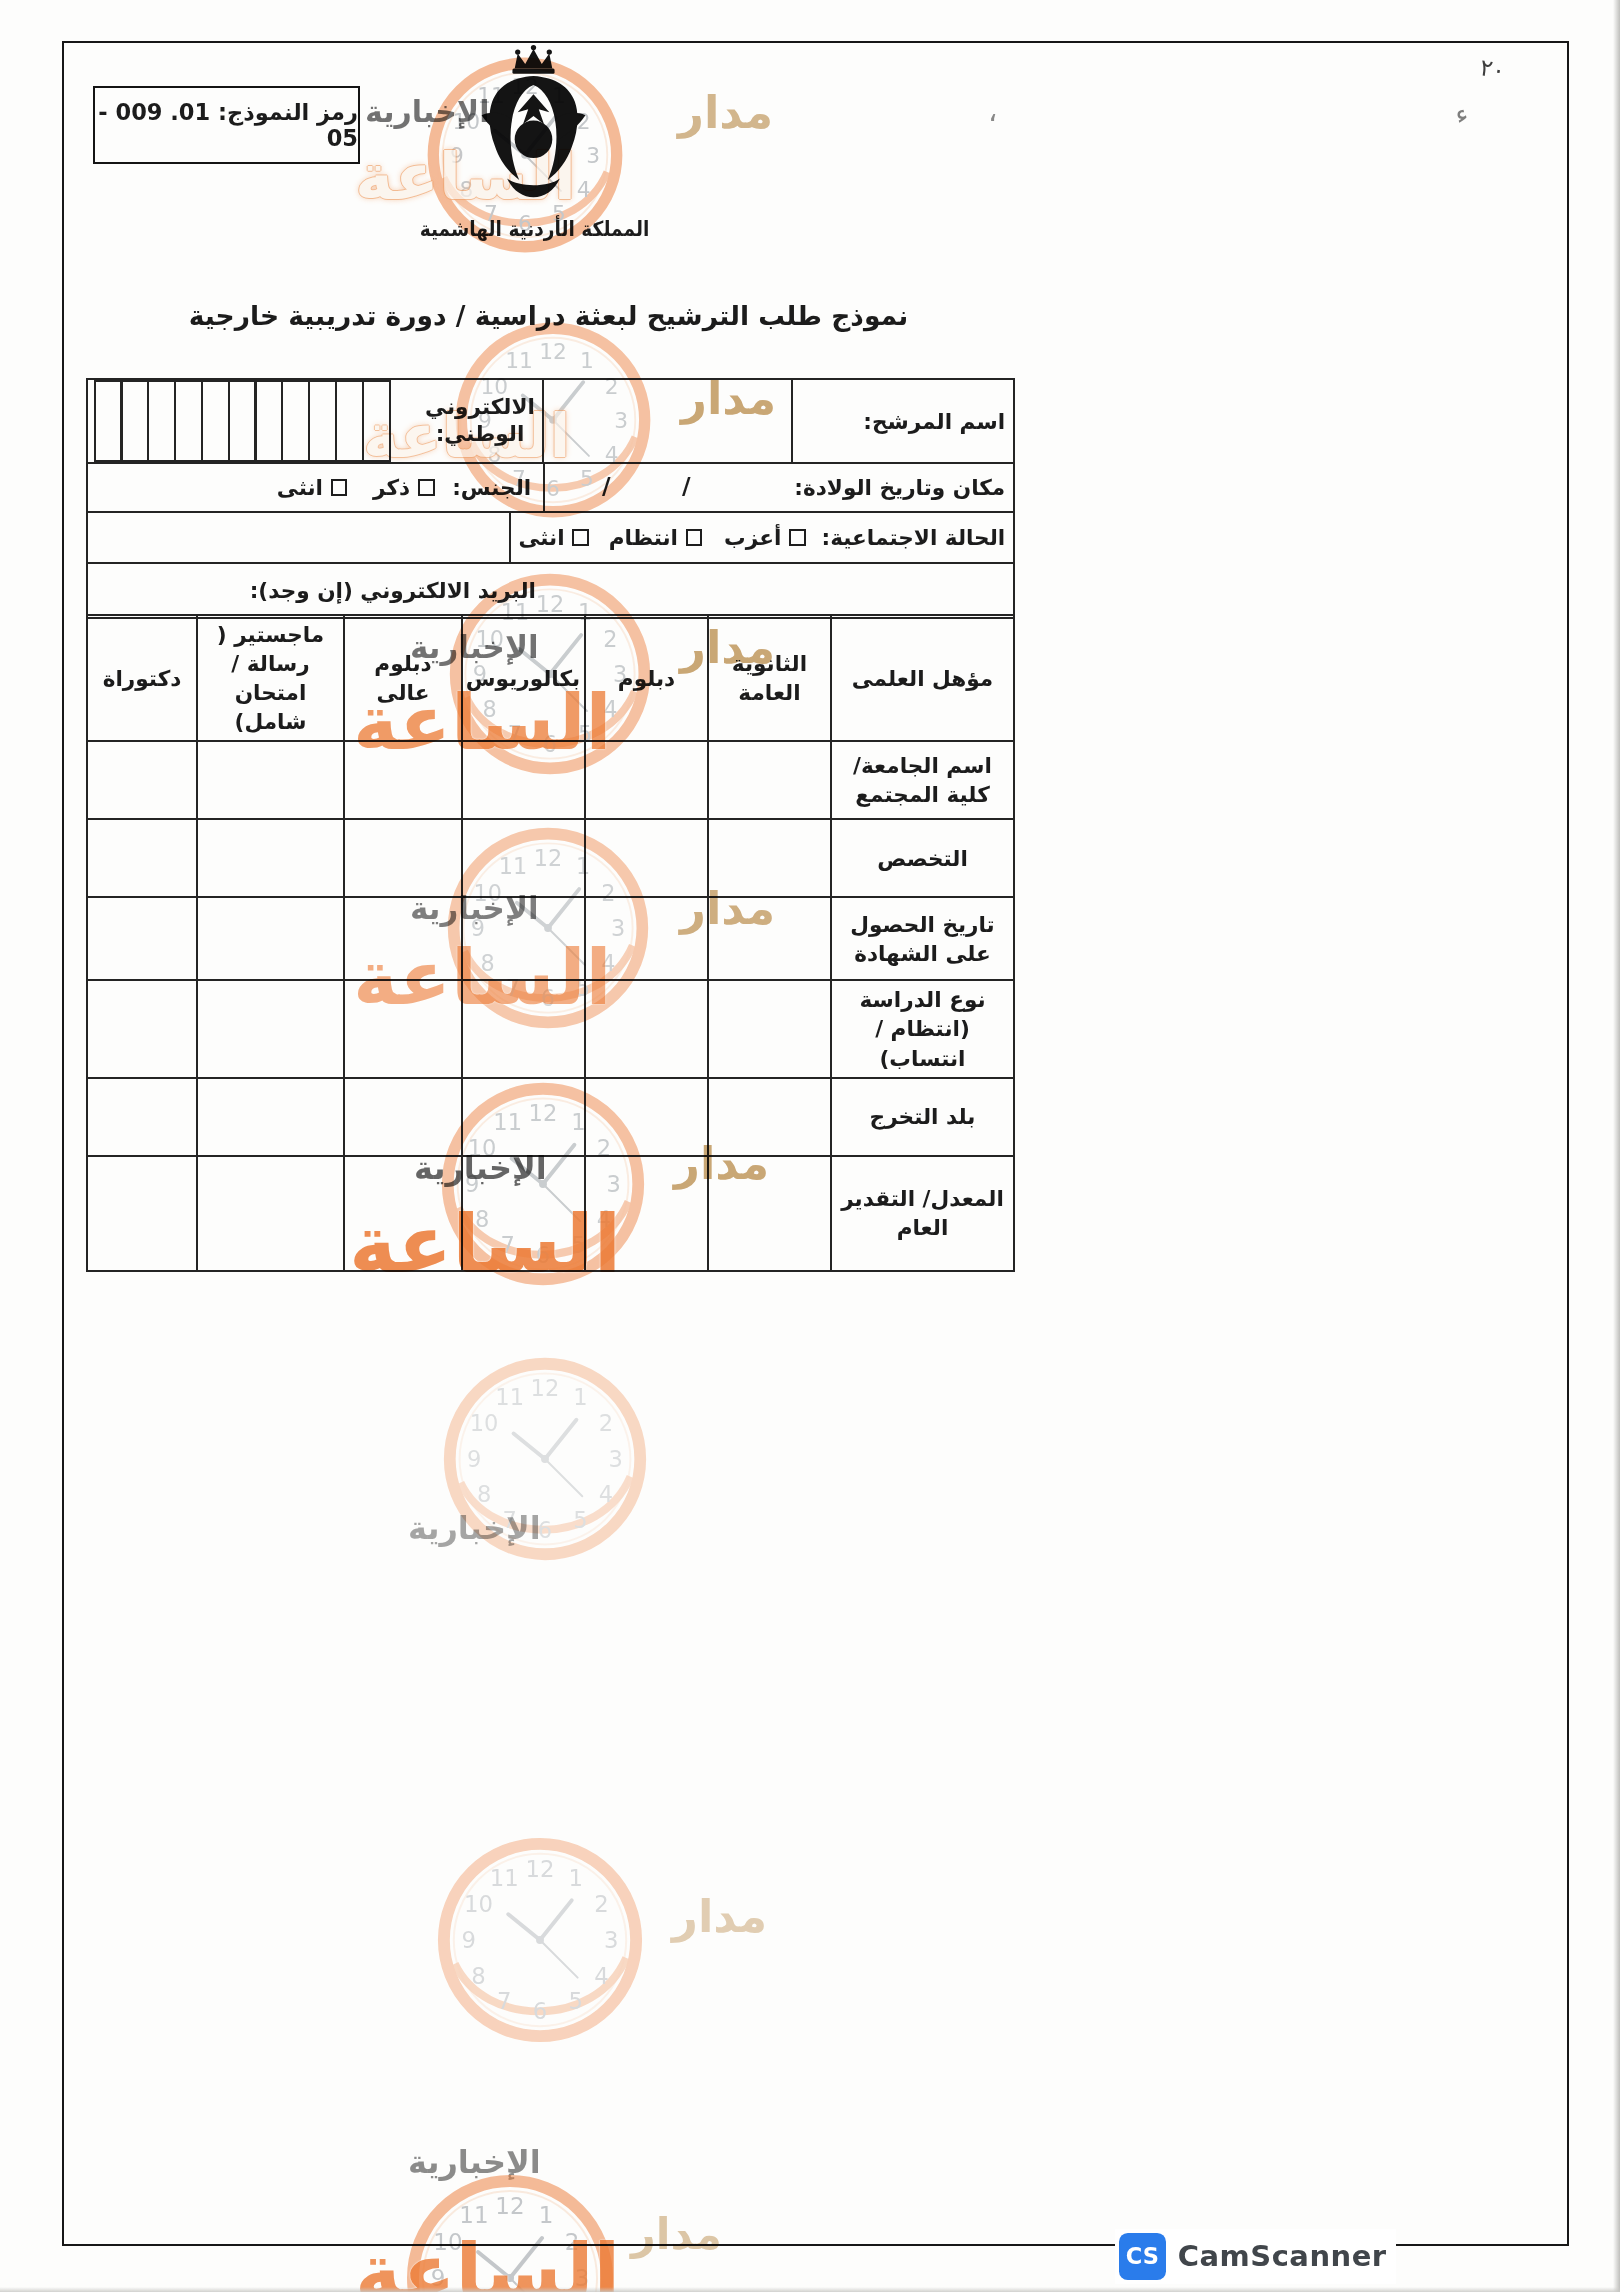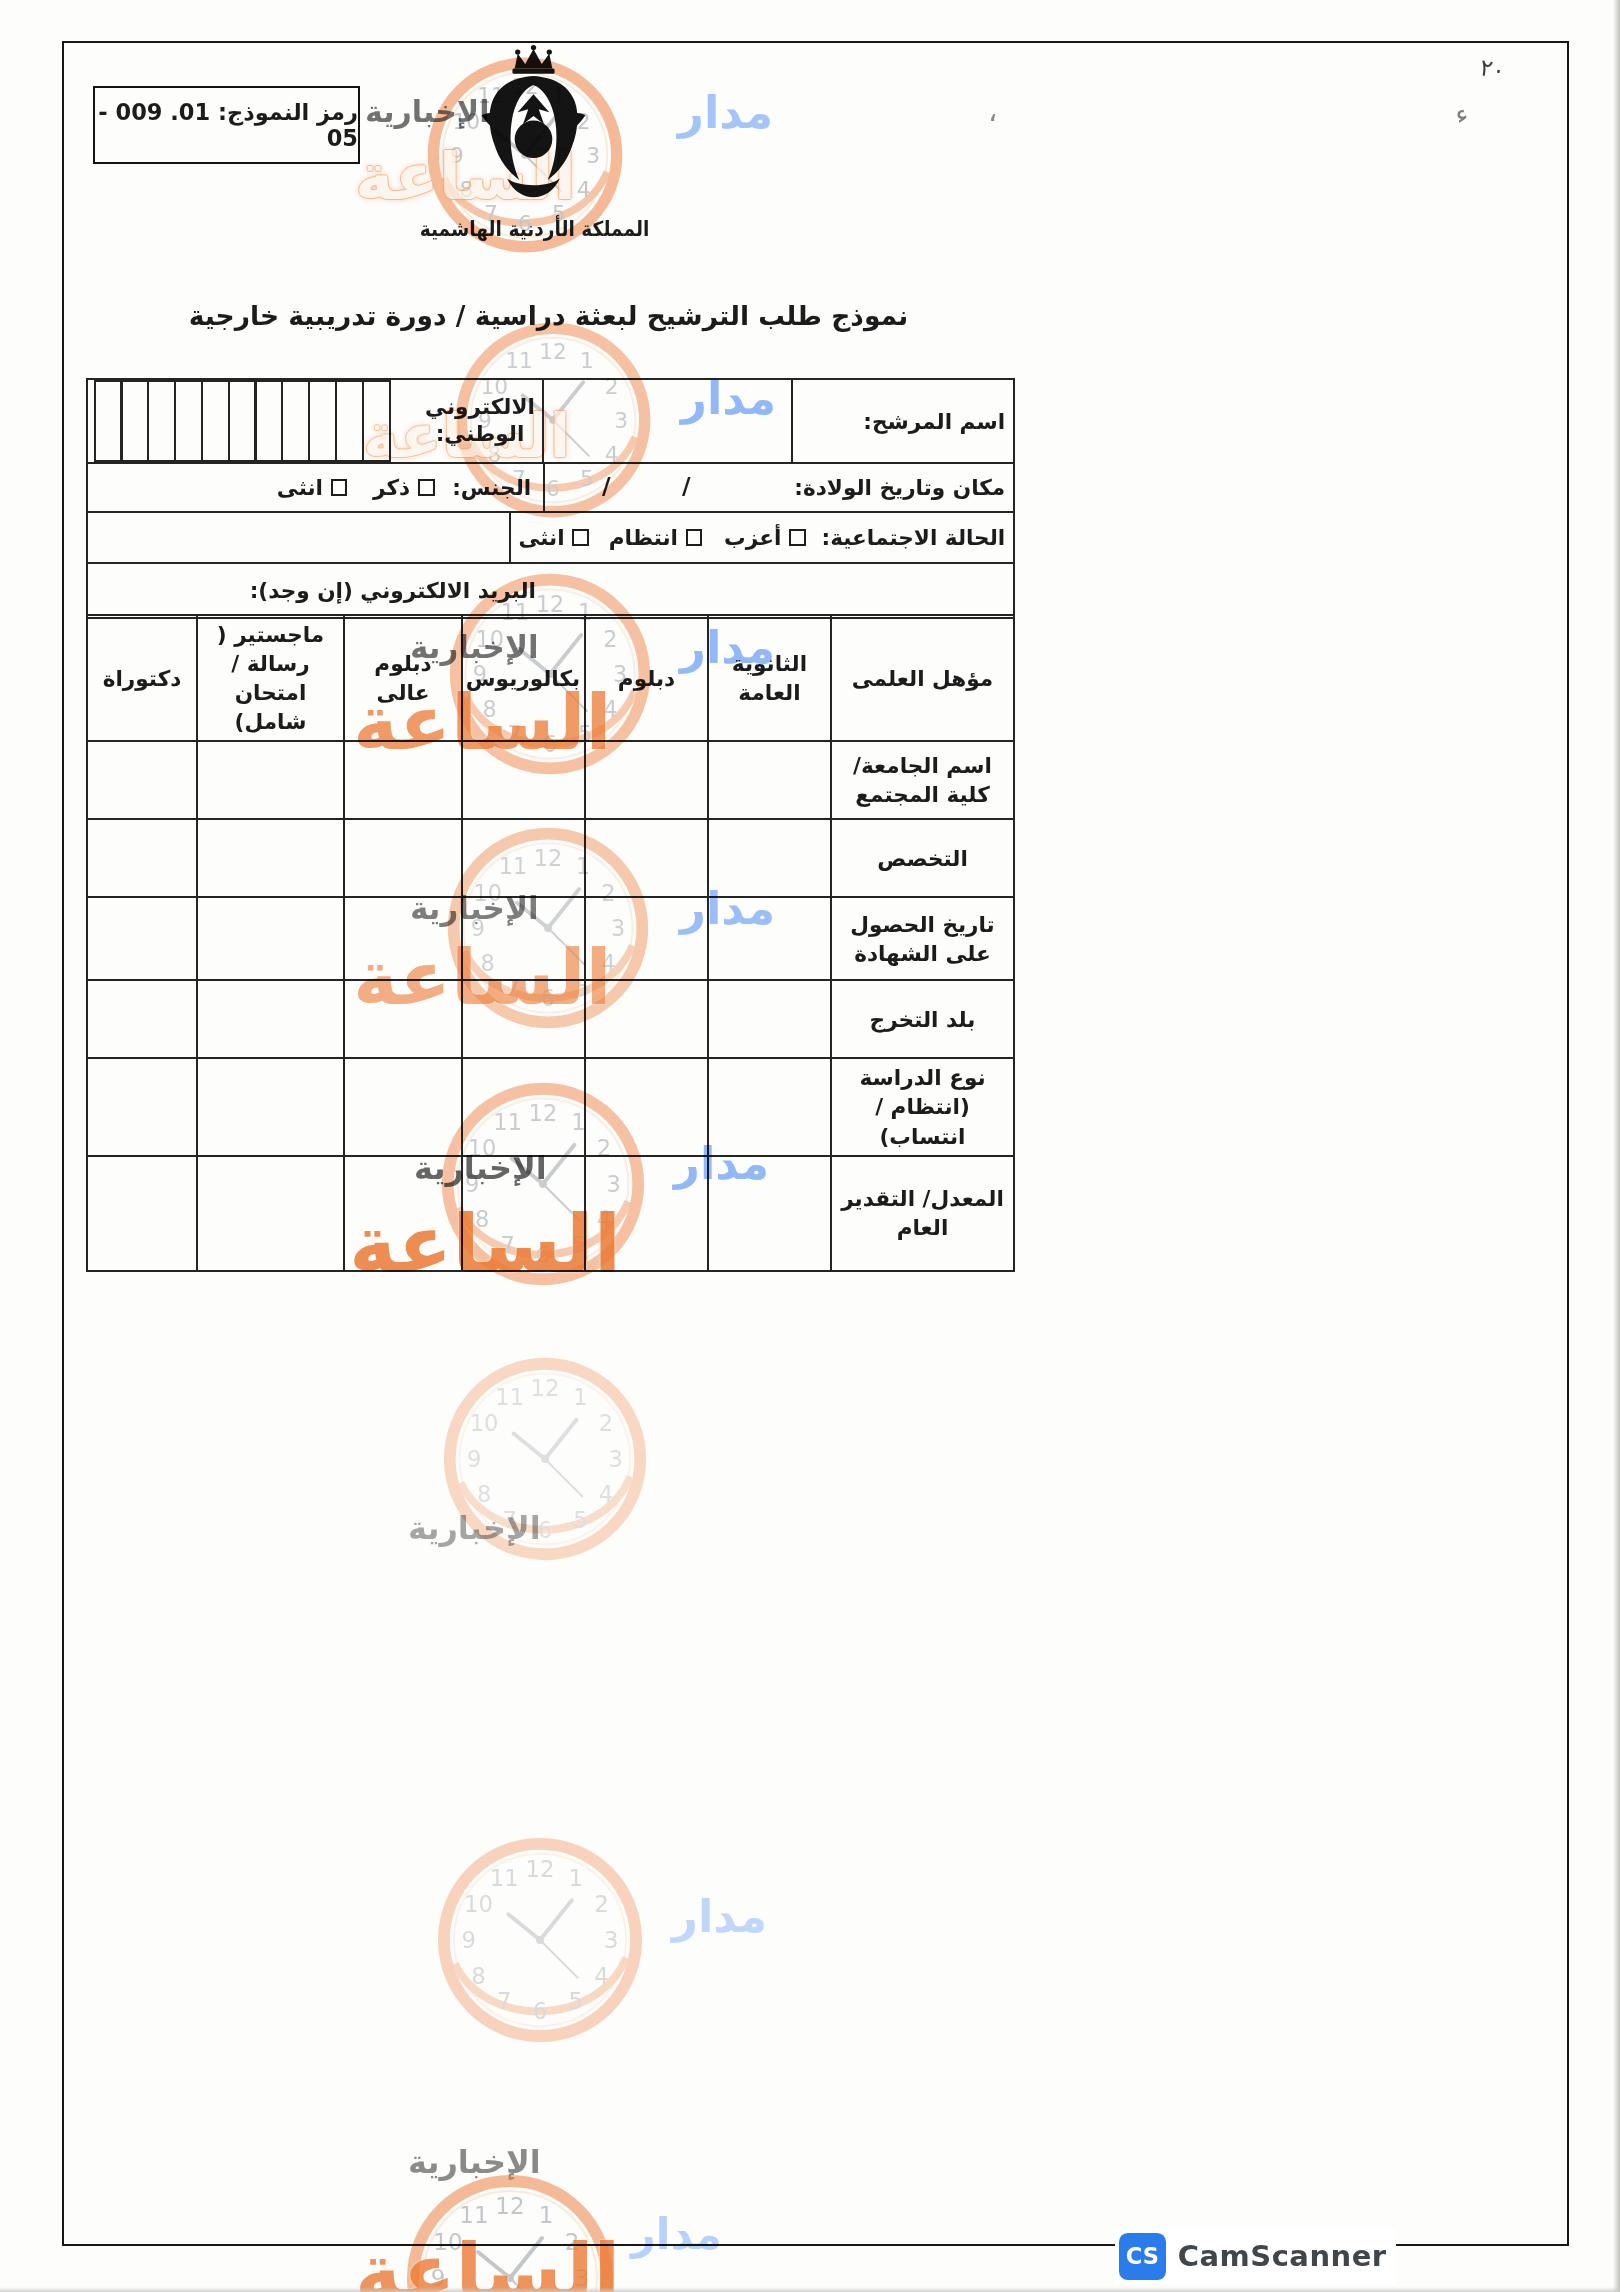--- a/index.html
+++ b/index.html
@@ -81,21 +81,21 @@
   .wm-clock{position:absolute;}
   .wm-clock svg{width:100%;height:100%;display:block;}
   .ring{fill:none;stroke:#ee7b35;stroke-width:12;}
   .ring2{fill:none;stroke:#f3c19c;stroke-width:2;opacity:.6;}
   .swoosh{fill:none;stroke:#ee7b35;stroke-width:8;opacity:.85;}
   .nums text{fill:#8d949b;font-size:23px;text-anchor:middle;font-family:"DejaVu Sans",sans-serif;}
   .hands line{stroke:#8d949b;stroke-width:4;stroke-linecap:round;}
   .hands .thin{stroke-width:2;}
   .hands circle{fill:#8d949b;}
   .wm-txt{position:absolute;direction:rtl;white-space:nowrap;font-weight:bold;}
-  .wm-madar{color:#3b82f6;text-shadow:0 0 1px #ffffff;text-align:right;}
+  .wm-madar{color:#a16207;text-shadow:0 0 1px #ffffff;text-align:right;}
   .wm-news{color:#000000;}
   .wm-alsaa{color:#ee7b35;text-shadow:0 0 2px #ffffff,0 0 1px #ffffff;}
   .wm-alsaa.light{color:#fdf4ec;text-shadow:0 1px 0 #f0a269,0 -1px 0 #f0a269,
                   1px 0 0 #f0a269,-1px 0 0 #f0a269,0 0 5.9px #f2b285;}
 
   
   .camscanner{position:absolute;left:1115px;top:2229px;display:flex;align-items:center;
               gap:11.8px;background:#ffffff;padding:3.9px 9.8px 3.9px 3.9px;z-index:7;}
   .cs-badge{width:47px;height:47px;border-radius:8.8px;background:#2a7ceb;color:#ffffff;
             display:flex;align-items:center;justify-content:center;font-size:22.5px;font-weight:bold;}
@@ -244,30 +244,30 @@
     <tr class="h85">
       <th>تاريخ الحصول على الشهادة</th>
       <td></td>
           <td></td>
       <td></td>
           <td></td>
       <td></td>
           <td></td>
     </tr>
     <tr class="h80">
+      <th>نوع الدراسة (انتظام /انتساب)</th>
+      <td></td>
+          <td></td>
+      <td></td>
+          <td></td>
+      <td></td>
+          <td></td>
+    </tr>
+    <tr class="h80">
       <th>بلد التخرج</th>
-      <td></td>
-          <td></td>
-      <td></td>
-          <td></td>
-      <td></td>
-          <td></td>
-    </tr>
-    <tr class="h80">
-      <th>نوع الدراسة (انتظام /انتساب)</th>
       <td></td>
           <td></td>
       <td></td>
           <td></td>
       <td></td>
           <td></td>
     </tr>
     <tr class="h117">
       <th>المعدل/ التقدير العام</th>
       <td></td>

